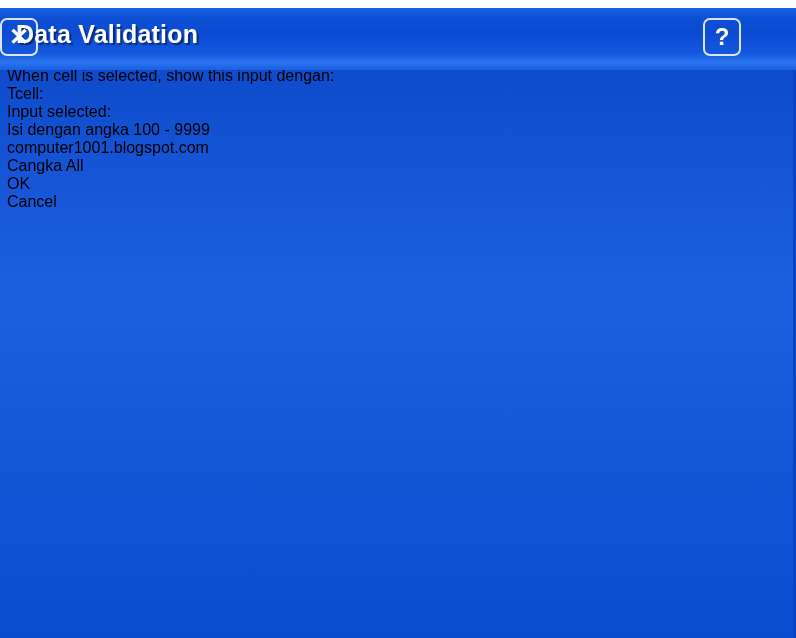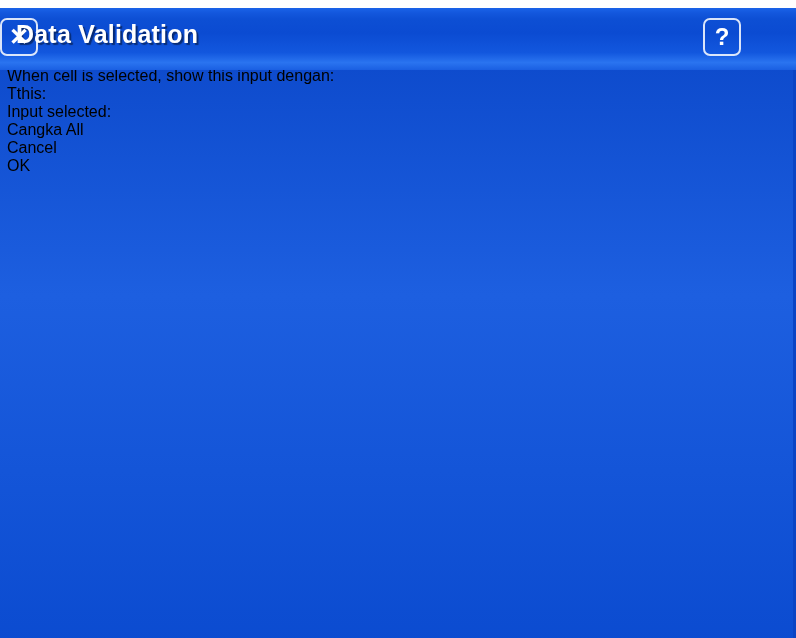--- a/index.html
+++ b/index.html
@@ -401,30 +401,40 @@
     </div>
 
     <div id="panel">
 
 
       <div id="group-row">
         <div id="group-label">When cell is selected, show this input dengan:</div>
         <div id="group-rule"></div>
       </div>
 
-      <div class="field-label" id="title-label"><span class="acc">T</span><span>this:</span></div>
+      <div class="field-label" id="title-label"><span class="acc">T</span><span>cell:</span></div>
 
 
       <div class="field-label" id="msg-label"><span class="acc">I</span><span>nput selected:</span></div>
 
+      <div class="sunken" id="msg-input">
+        <div id="msg-value">Isi dengan angka 100 - 9999</div>
+        <div id="watermark">computer1001.blogspot.com</div>
+
+        <div id="msg-scroll">
+          <div class="sb-arrow" id="sb-up"><span></span></div>
+          <div id="sb-track"></div>
+          <div class="sb-arrow" id="sb-down"><span></span></div>
+        </div>
+      </div>
 
     </div>
 
     <div class="btn" id="btn-clear-all"><span class="acc">C</span><span>angka All</span></div>
+    <div class="btn" id="btn-ok">
+      <span>OK</span>
+    </div>
     <div class="btn" id="btn-cancel">
       <span>Cancel</span>
     </div>
-    <div class="btn" id="btn-ok">
-      <span>OK</span>
-    </div>
 
   </div>
 </div>
 
 </body></html>

